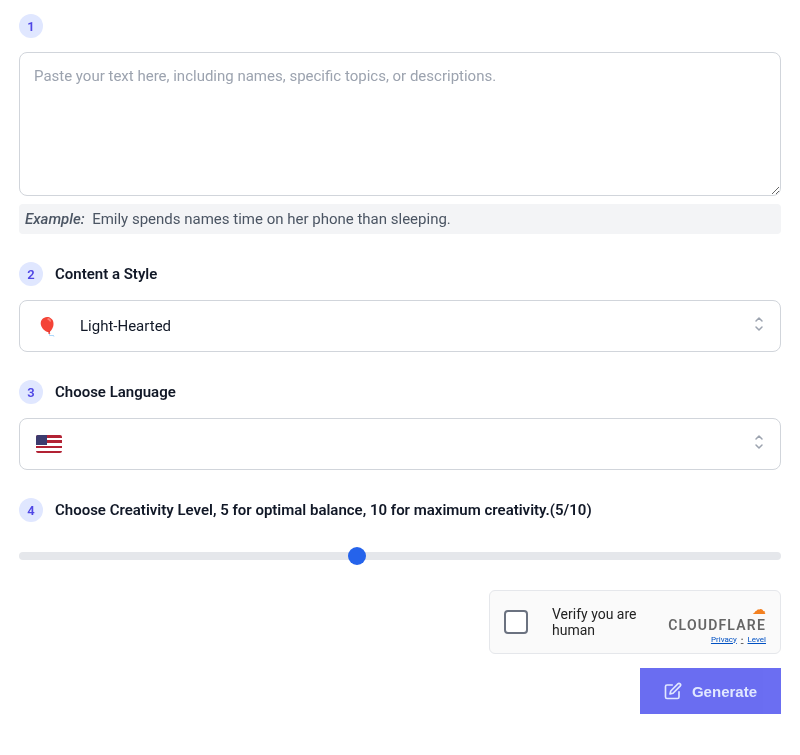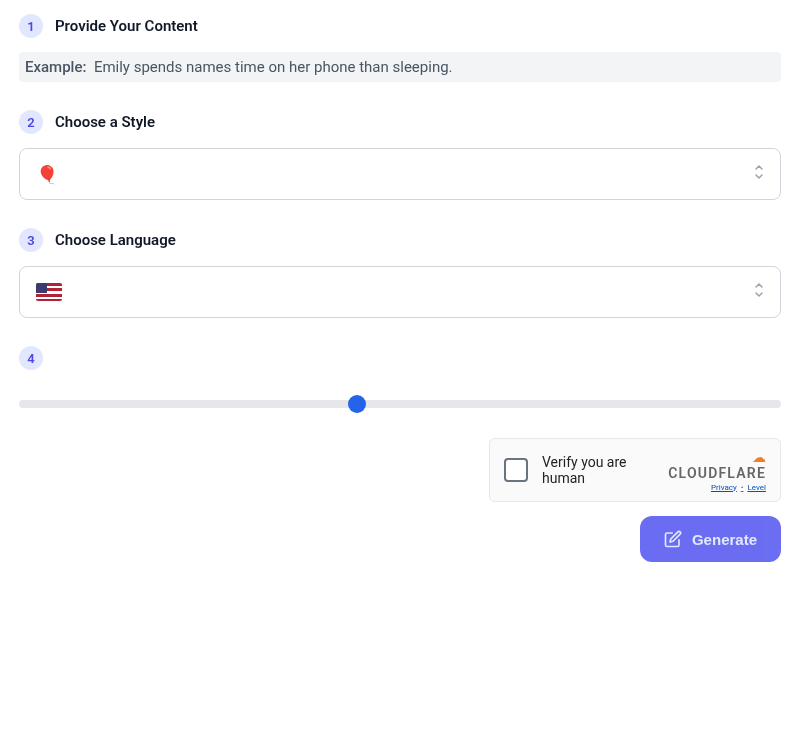--- a/index.html
+++ b/index.html
@@ -50,21 +50,21 @@
     }
     .content-textarea::placeholder { color: #9ca3af; }
     .example-bar {
       background: #f3f4f6;
       padding: 6px 6px;
       border-radius: 4px;
       margin-top: 4px;
       font-size: 15px;
       color: #4b5563;
     }
-    .example-label { font-weight: 500; }
+    .example-label { font-weight: 500; font-style: italic; }
     .select-box {
       width: 100%;
       height: 52px;
       border: 1px solid #d1d5db;
       border-radius: 8px;
       display: flex;
       align-items: center;
       padding: 0 16px;
       cursor: pointer;
       position: relative;
@@ -136,21 +136,21 @@
     }
     .captcha {
       width: 292px;
       height: 64px;
       border: 1px solid #e5e7eb;
       border-radius: 6px;
       background: #fafafa;
       display: flex;
       align-items: center;
       padding: 0 14px;
-      gap: 14px;
+      gap: 24px;
     }
     .captcha-checkbox {
       width: 24px;
       height: 24px;
       border: 2px solid #6b7280;
       border-radius: 4px;
       background: #fff;
     }
     .captcha-text {
       font-size: 14px;
@@ -190,54 +190,55 @@
       display: flex;
       justify-content: flex-end;
       padding: 14px 19px 0;
     }
     .generate-btn {
       height: 46px;
       padding: 0 24px;
       background: #6366f1;
       color: #e0e7ff;
       border: none;
-      border-radius: 12px;
+      border-radius: 0;
       font-size: 15px;
       font-weight: 600;
       display: flex;
       align-items: center;
       gap: 10px;
       cursor: pointer;
       opacity: 0.95;
     }
     .generate-btn svg { stroke: #e0e7ff; }
   </style>
 </head>
 <body>
 
 <div class="container">
 
   <div class="step">
     <div class="step-header">
       <div class="step-num">1</div>
-      <div class="step-title">Provide Your Content</div>
-    </div>
+    </div>
+    <textarea class="content-textarea" placeholder="Paste your text here, including names, specific topics, or descriptions." style=""></textarea>
     <div class="example-bar">
       <span class="example-label">Example:</span>
       <span>&nbsp;</span><span>Emily spends names time on her phone than sleeping.</span>
     </div>
   </div>
 
   <div class="step">
     <div class="step-header">
       <div class="step-num">2</div>
-      <div class="step-title">Choose a Style</div>
+      <div class="step-title">Content a Style</div>
     </div>
     <div class="select-box">
       <div class="select-icon">🎈</div>
+      <div class="select-label">Light-Hearted</div>
       <div class="chevron-sort">
         <svg width="14" height="16" viewBox="0 0 14 16" fill="none">
           <path d="M4 5 L7 2 L10 5" stroke="#9ca3af" stroke-width="1.5" stroke-linecap="round" stroke-linejoin="round"></path>
           <path d="M4 11 L7 14 L10 11" stroke="#9ca3af" stroke-width="1.5" stroke-linecap="round" stroke-linejoin="round"></path>
         </svg>
       </div>
     </div>
   </div>
 
   <div class="step">
@@ -252,20 +253,21 @@
           <path d="M4 5 L7 2 L10 5" stroke="#9ca3af" stroke-width="1.5" stroke-linecap="round" stroke-linejoin="round"></path>
           <path d="M4 11 L7 14 L10 11" stroke="#9ca3af" stroke-width="1.5" stroke-linecap="round" stroke-linejoin="round"></path>
         </svg>
       </div>
     </div>
   </div>
 
   <div class="step" style="margin-bottom:10px;">
     <div class="step-header">
       <div class="step-num">4</div>
+      <div class="step-title">Choose Creativity Level, 5 for optimal balance, 10 for maximum creativity.(5/10)</div>
     </div>
     <div class="slider-track">
       <div class="slider-thumb" style="left:44.4%;"></div>
     </div>
   </div>
 
 </div>
 
 <div class="captcha-wrap">
   <div class="captcha">

